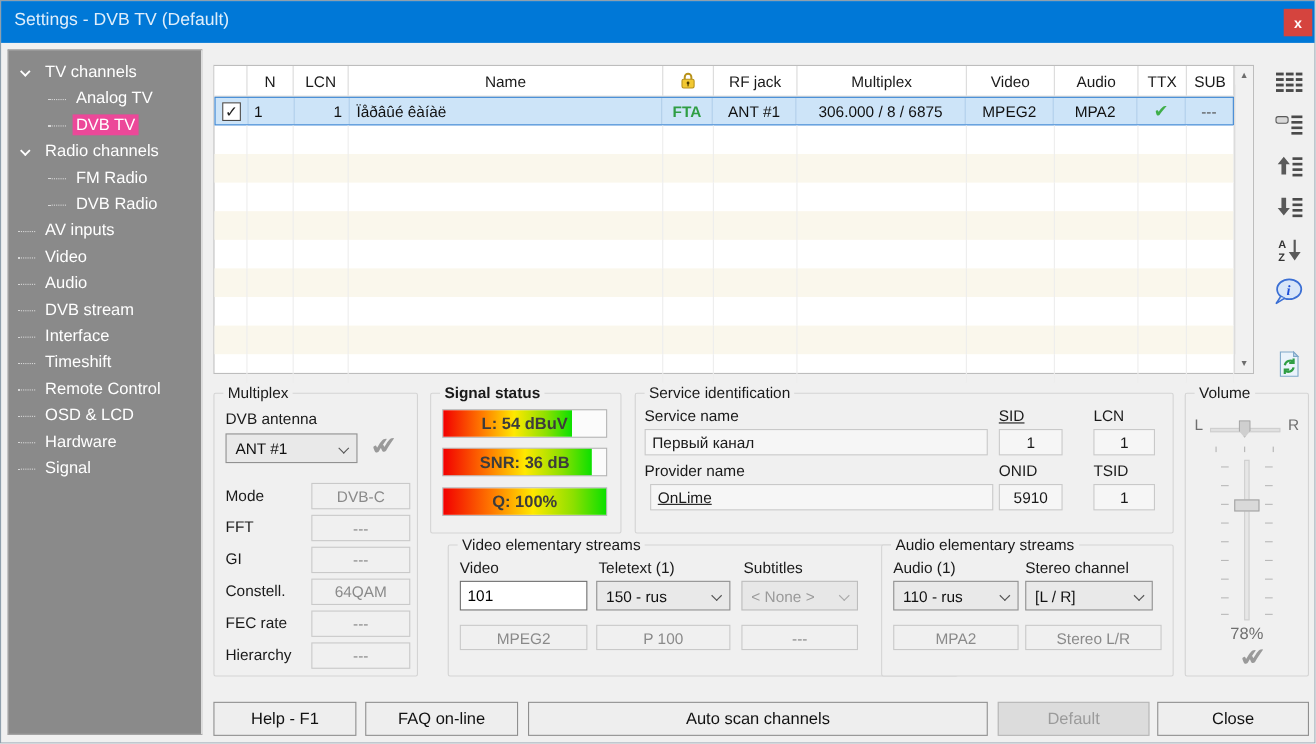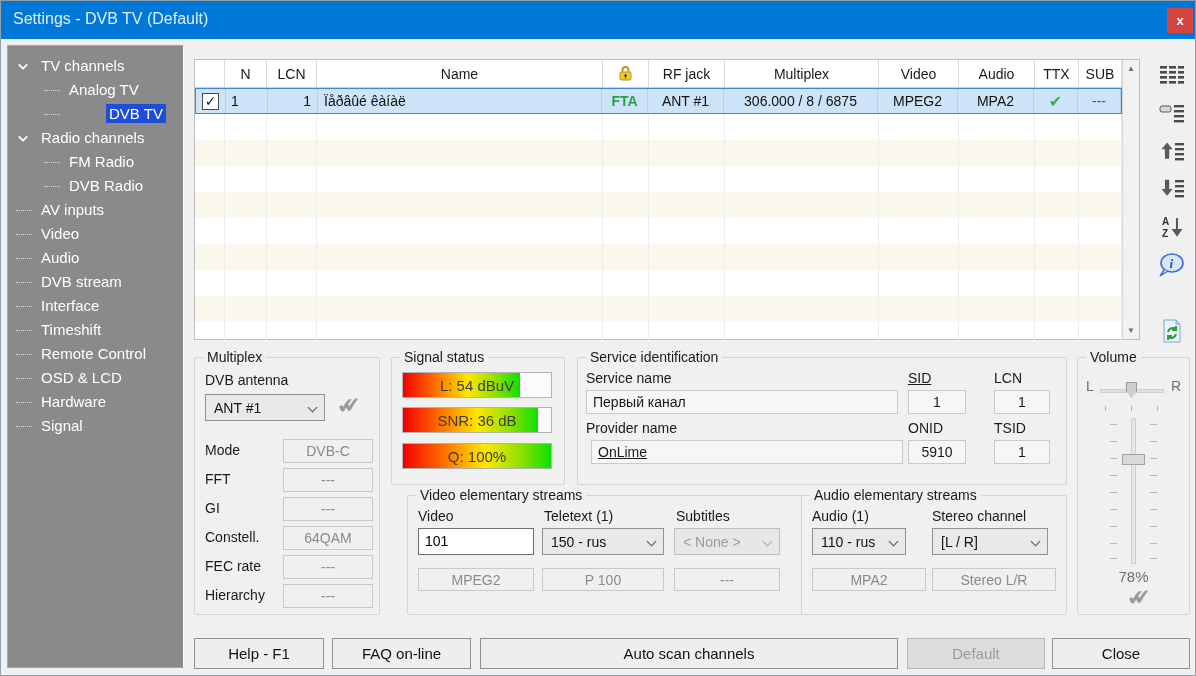--- a/index.html
+++ b/index.html
@@ -18,21 +18,21 @@
   .sidebar { position:absolute; left:6px; top:44px; width:177px; height:623px; background:#8a8a8a;
              border:1px solid #a5a5a5; border-right-color:#ffffff; padding-top:8px; }
   .tree-item { position:relative; height:24px; line-height:24px; color:#ffffff; font-size:15px; cursor:default; white-space:nowrap; }
   .tree-item.lvl0 { padding-left:30px; }
   .tree-item.lvl1 { padding-left:58px; }
   .tree-item.lvl0.leaf::before { content:""; position:absolute; left:8px; top:12px; width:16px; border-top:1px dotted #d8d8d8; }
   .tree-item.lvl1::before { content:""; position:absolute; left:36px; top:12px; width:16px; border-top:1px dotted #d8d8d8; }
   .chev { position:absolute; left:11px; top:7px; width:8px; height:8px; border-right:2px solid #fff; border-bottom:2px solid #fff;
           transform:rotate(45deg) scale(.85); }
   .tree-item .lbl { padding:1px 3px; }
-  .tree-item.selected .lbl { background:#1d4ed8;margin-left:40px; }
+  .tree-item.selected .lbl { background:#ec4899; }
 
   
   .chan-table { position:absolute; left:193px; top:58px; width:946px; height:281px; background:#ffffff; border:1px solid #bdbdbd; }
   .tbl-inner { position:absolute; left:0; top:0; right:17px; bottom:0; }
   .trow { display:flex; width:100%; }
   .thead { height:28px; background:#fff; border-bottom:1px solid #cfcfcf; font-size:14px; color:#1a1a1a; }
   .tc { display:flex; align-items:center; justify-content:center; border-right:1px solid #e4e4e4; overflow:hidden; }
   .thead .tc { border-right:1px solid #dadada; }
   .c-cb{width:30px;} .c-n{width:42px;} .c-lcn{width:50px;} .c-name{flex:1;} .c-lock{width:46px;}
   .c-rf{width:76px;} .c-mux{width:154px;} .c-vid{width:80px;} .c-aud{width:76px;} .c-ttx{width:44px;} .c-sub{width:43px; border-right:none;}
@@ -390,21 +390,21 @@
     <span class="flabel" style="left:10px; top:142px;">GI</span>
     <div class="rofield" style="left:88px; top:139px; width:90px;">---</div>
     <span class="flabel" style="left:10px; top:171px;">Constell.</span>
     <div class="rofield" style="left:88px; top:168px; width:90px;">64QAM</div>
     <span class="flabel" style="left:10px; top:200px;">FEC rate</span>
     <div class="rofield" style="left:88px; top:197px; width:90px;">---</div>
     <span class="flabel" style="left:10px; top:229px;">Hierarchy</span>
     <div class="rofield" style="left:88px; top:226px; width:90px;">---</div>
   </div>
 
-  <div class="group" style="left:390px; top:356px; width:174px; height:128px;">
+  <div class="group" style="left:390px; top:356px; width:174px; height:128px;font-weight:bold;">
     <span class="gtitle">Signal status</span>
     <div class="sigbar" style="top:14px;">
       <div class="sigfill" style="width: 79%;"></div>
       <span class="siglabel">L: 54 dBuV</span>
     </div>
     <div class="sigbar" style="top:49px;">
       <div class="sigfill" style="width: 91%;"></div>
       <span class="siglabel">SNR: 36 dB</span>
     </div>
     <div class="sigbar" style="top:85px;">
@@ -445,21 +445,21 @@
     </div>
     <div class="rofield" style="left:10px; top:72px; width:116px; height:23px;">MPEG2</div>
     <div class="rofield" style="left:134px; top:72px; width:122px; height:23px;">P 100</div>
     <div class="rofield" style="left:266px; top:72px; width:106px; height:23px;">---</div>
   </div>
 
   <div class="group" style="left:800px; top:494px; width:266px; height:120px;">
     <span class="gtitle">Audio elementary streams</span>
     <span class="flabel" style="left:10px; top:12px;">Audio (1)</span>
     <span class="flabel" style="left:130px; top:12px;">Stereo channel</span>
-    <div class="combo" style="left:10px; top:32px; width:94px;">
+    <div class="combo" style="left:10px; top:32px; width:114px;">
       <span>110 - rus</span>
         <span class="arrow"></span>
     </div>
     <div class="combo" style="left:130px; top:32px; width:116px;">
       <span>[L / R]</span>
         <span class="arrow"></span>
     </div>
     <div class="rofield" style="left:10px; top:72px; width:114px; height:23px;">MPA2</div>
     <div class="rofield" style="left:130px; top:72px; width:124px; height:23px;">Stereo L/R</div>
   </div>

